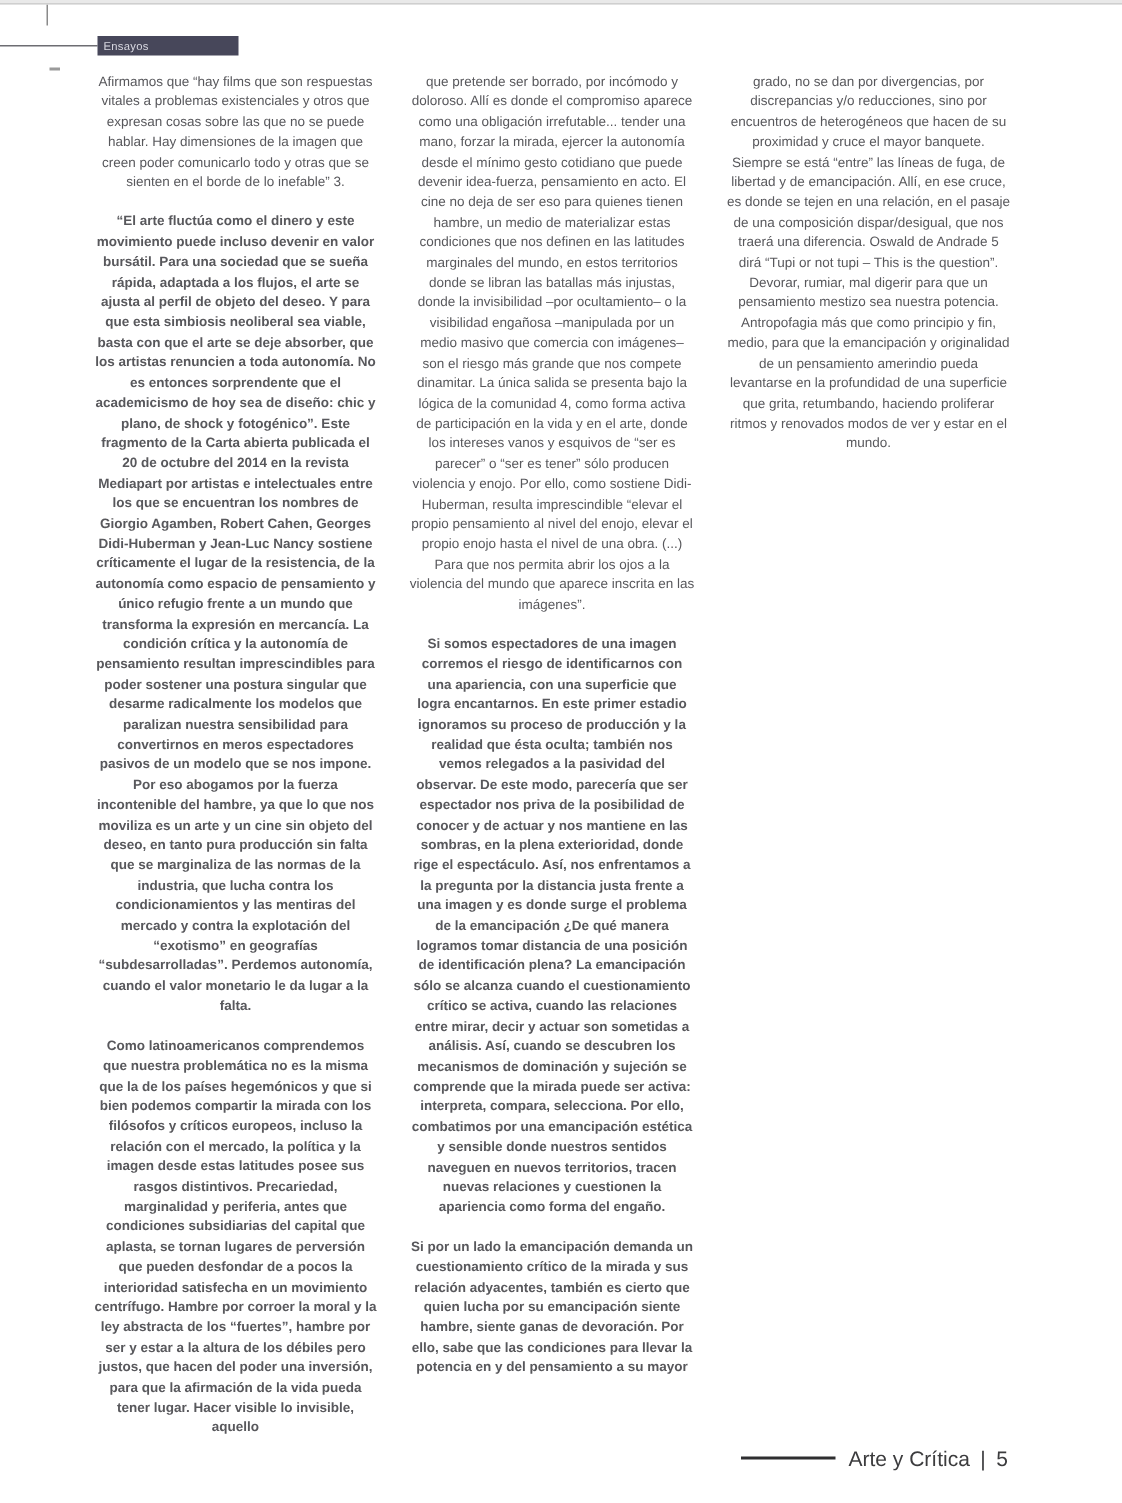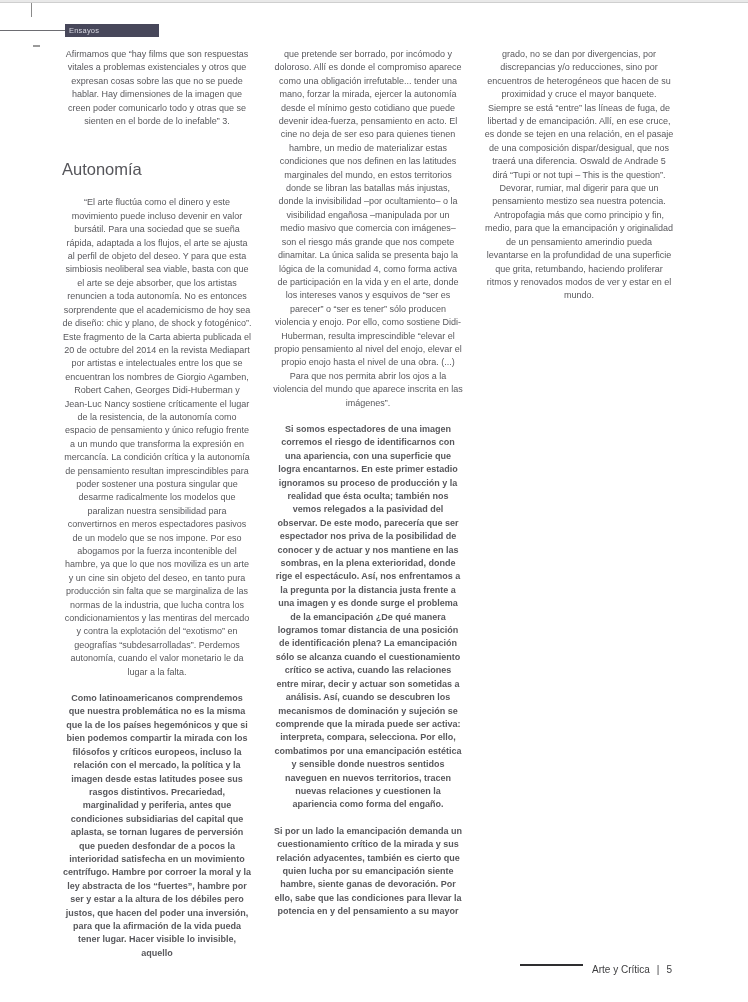--- a/index.html
+++ b/index.html
@@ -49,22 +49,22 @@
     font-size: 16.5px;
     line-height: 20px;
     font-weight: 400;
     color: #55555a;
   }
   .col .first-block { margin-top: 4px; }
 
   
   .footer {
     position: absolute; right: 76px; top: 961px;
-    display: flex; 
-    font-size: 10px; color: #3c3c3e;
+    display: flex; align-items: center;
+    font-size: 14px; color: #3c3c3e;
   }
   .footer-rule { display: inline-block; width: 63px; height: 2px; background: #2e2e30; margin-right: 9px; }
   .footer .journal { font-weight: 400; }
   .footer .sep { margin: 0 7px; color: #3c3c3e; }
   .footer .pageno { font-weight: 400; }
 </style>
 </head>
 <body>
 
 <div class="page">
@@ -74,21 +74,20 @@
 
   <div class="header-rule"></div>
   <div class="section-tab" style="background: rgb(71, 71, 90); color: rgb(217, 217, 226);">
     <span>Ensayos</span>
   </div>
 
   <main class="columns">
 
     <section class="col">
       <p class="first-block">Afirmamos que “hay films que son respuestas vitales a problemas existenciales y otros que expresan cosas sobre las que no se puede hablar. Hay dimensiones de la imagen que creen poder comunicarlo todo y otras que se sienten en el borde de lo inefable” 3.</p>
-      <h2>Autonomía</h2>
       <p>“El arte fluctúa como el dinero y este movimiento puede incluso devenir en valor bursátil. Para una sociedad que se sueña rápida, adaptada a los flujos, el arte se ajusta al perfil de objeto del deseo. Y para que esta simbiosis neoliberal sea viable, basta con que el arte se deje absorber, que los artistas renuncien a toda autonomía. No es entonces sorprendente que el academicismo de hoy sea de diseño: chic y plano, de shock y fotogénico”. Este fragmento de la Carta abierta publicada el 20 de octubre del 2014 en la revista Mediapart por artistas e intelectuales entre los que se encuentran los nombres de Giorgio Agamben, Robert Cahen, Georges Didi-Huberman y Jean-Luc Nancy sostiene críticamente el lugar de la resistencia, de la autonomía como espacio de pensamiento y único refugio frente a un mundo que transforma la expresión en mercancía. La condición crítica y la autonomía de pensamiento resultan imprescindibles para poder sostener una postura singular que desarme radicalmente los modelos que paralizan nuestra sensibilidad para convertirnos en meros espectadores pasivos de un modelo que se nos impone. Por eso abogamos por la fuerza incontenible del hambre, ya que lo que nos moviliza es un arte y un cine sin objeto del deseo, en tanto pura producción sin falta que se marginaliza de las normas de la industria, que lucha contra los condicionamientos y las mentiras del mercado y contra la explotación del “exotismo” en geografías “subdesarrolladas”. Perdemos autonomía, cuando el valor monetario le da lugar a la falta.</p>
       <p>Como latinoamericanos comprendemos que nuestra problemática no es la misma que la de los países hegemónicos y que si bien podemos compartir la mirada con los filósofos y críticos europeos, incluso la relación con el mercado, la política y la imagen desde estas latitudes posee sus rasgos distintivos. Precariedad, marginalidad y periferia, antes que condiciones subsidiarias del capital que aplasta, se tornan lugares de perversión que pueden desfondar de a pocos la interioridad satisfecha en un movimiento centrífugo. Hambre por corroer la moral y la ley abstracta de los “fuertes”, hambre por ser y estar a la altura de los débiles pero justos, que hacen del poder una inversión, para que la afirmación de la vida pueda tener lugar. Hacer visible lo invisible, aquello</p>
     </section>
 
     <section class="col">
       <p class="first-block">que pretende ser borrado, por incómodo y doloroso. Allí es donde el compromiso aparece como una obligación irrefutable... tender una mano, forzar la mirada, ejercer la autonomía desde el mínimo gesto cotidiano que puede devenir idea-fuerza, pensamiento en acto. El cine no deja de ser eso para quienes tienen hambre, un medio de materializar estas condiciones que nos definen en las latitudes marginales del mundo, en estos territorios donde se libran las batallas más injustas, donde la invisibilidad –por ocultamiento– o la visibilidad engañosa –manipulada por un medio masivo que comercia con imágenes– son el riesgo más grande que nos compete dinamitar. La única salida se presenta bajo la lógica de la comunidad 4, como forma activa de participación en la vida y en el arte, donde los intereses vanos y esquivos de “ser es parecer” o “ser es tener” sólo producen violencia y enojo. Por ello, como sostiene Didi-Huberman, resulta imprescindible “elevar el propio pensamiento al nivel del enojo, elevar el propio enojo hasta el nivel de una obra. (...) Para que nos permita abrir los ojos a la violencia del mundo que aparece inscrita en las imágenes”.</p>
       <p>Si somos espectadores de una imagen corremos el riesgo de identificarnos con una apariencia, con una superficie que logra encantarnos. En este primer estadio ignoramos su proceso de producción y la realidad que ésta oculta; también nos vemos relegados a la pasividad del observar. De este modo, parecería que ser espectador nos priva de la posibilidad de conocer y de actuar y nos mantiene en las sombras, en la plena exterioridad, donde rige el espectáculo. Así, nos enfrentamos a la pregunta por la distancia justa frente a una imagen y es donde surge el problema de la emancipación ¿De qué manera logramos tomar distancia de una posición de identificación plena? La emancipación sólo se alcanza cuando el cuestionamiento crítico se activa, cuando las relaciones entre mirar, decir y actuar son sometidas a análisis. Así, cuando se descubren los mecanismos de dominación y sujeción se comprende que la mirada puede ser activa: interpreta, compara, selecciona. Por ello, combatimos por una emancipación estética y sensible donde nuestros sentidos naveguen en nuevos territorios, tracen nuevas relaciones y cuestionen la apariencia como forma del engaño.</p>
       <p>Si por un lado la emancipación demanda un cuestionamiento crítico de la mirada y sus relación adyacentes, también es cierto que quien lucha por su emancipación siente hambre, siente ganas de devoración. Por ello, sabe que las condiciones para llevar la potencia en y del pensamiento a su mayor</p>
     </section>
 

